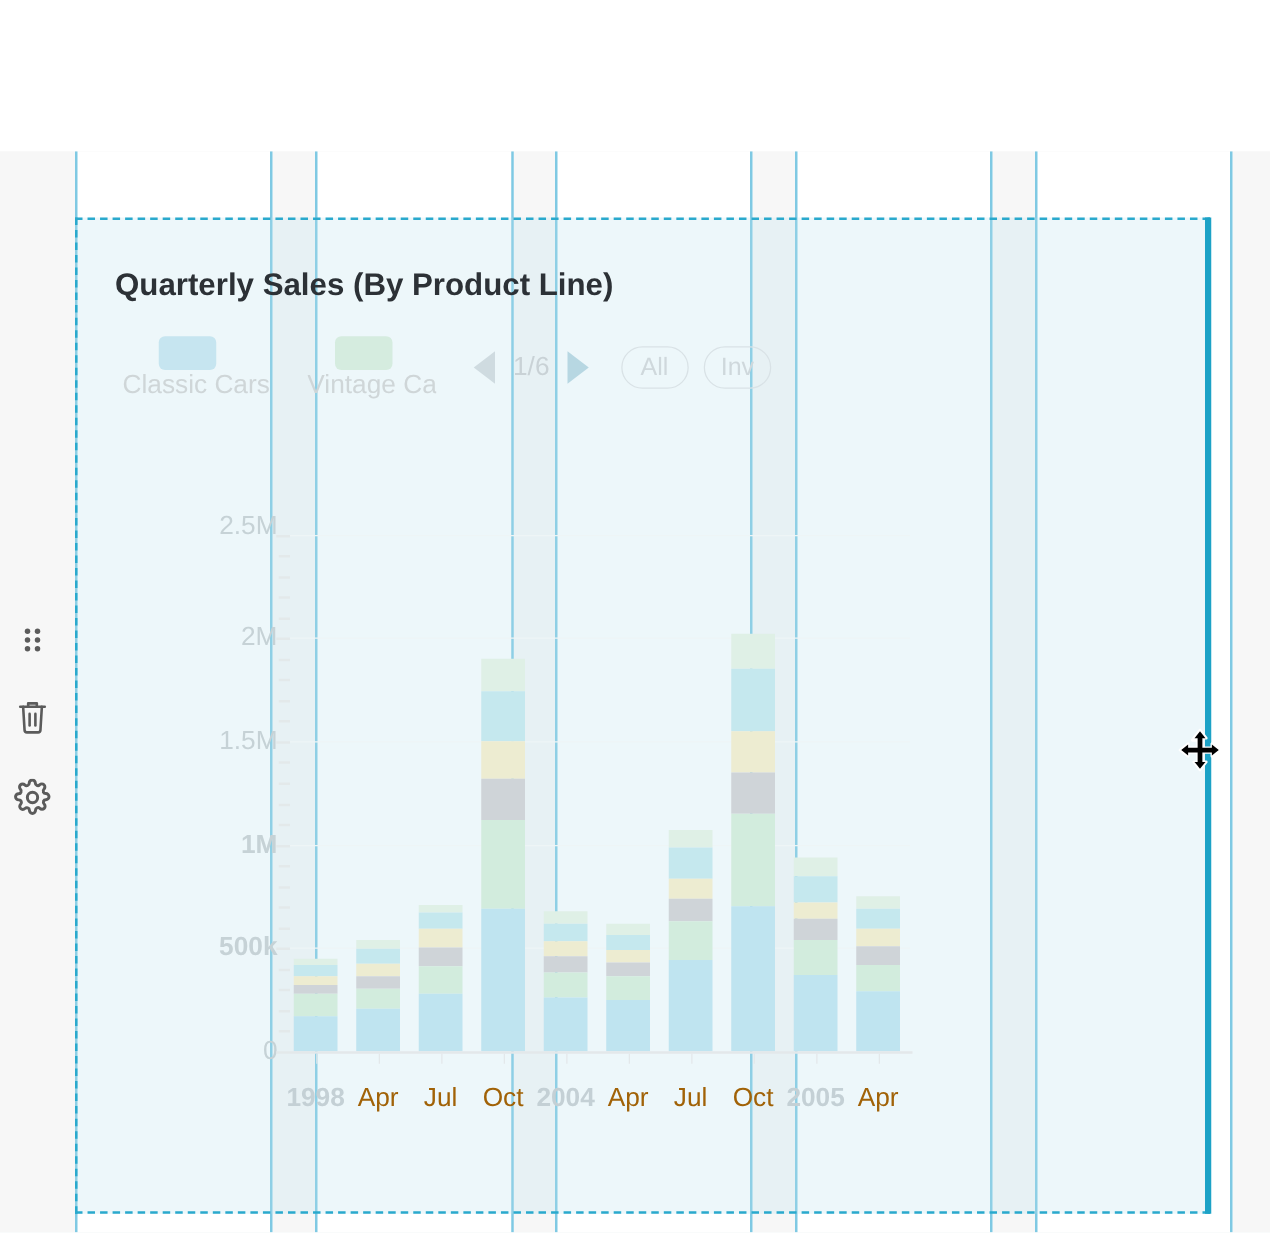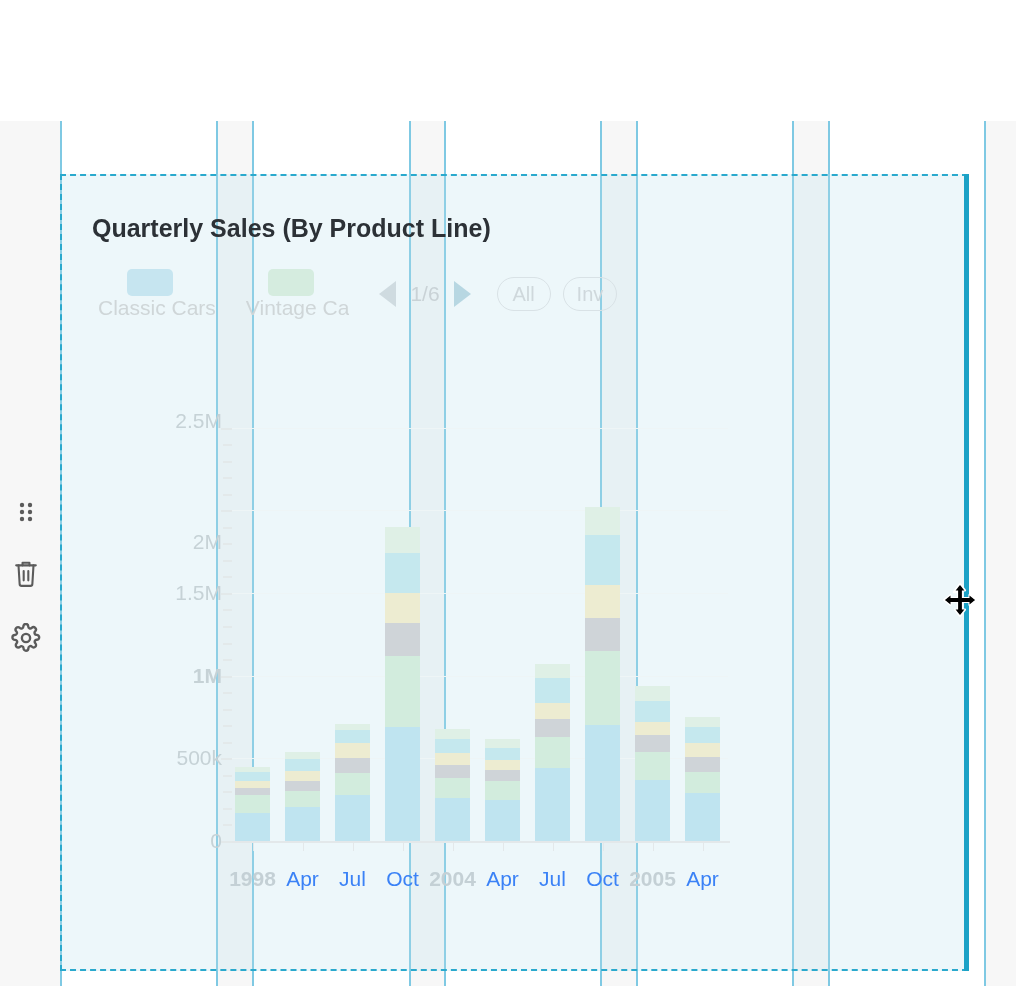--- a/index.html
+++ b/index.html
@@ -109,21 +109,21 @@
   .gridline { position: absolute; left: 170px; width: 496px; height: 1px; background: #eef5f6; }
   .ytick { position: absolute; width: 11px; height: 2px; background: #e3e9ea; }
 
   #bars { position: absolute; left: 170px; bottom: 85px; width: 500px; height: 430px; }
   .bar { position: absolute; bottom: 0; width: 35px; }
   .seg { width: 100%; }
 
   #xaxis-line { position: absolute; left: 170px; bottom: 83px; width: 498px; height: 2px; background: #e3e8ea; }
   .xtick { position: absolute; bottom: 75px; width: 1px; height: 8px; background: #e3e8ea; }
   .xlabel {
-    position: absolute; bottom: 35px; font-size: 21px; color: #3b82f6;
+    position: absolute; bottom: 35px; font-size: 21px; color: #a16207;
     transform: translateX(-50%); white-space: nowrap;
   }
   .xlabel.year { font-weight: bold; color: #c4d0d5; }
 
   
   #cursor { position: absolute; left: 938px; top: 578px; width: 44px; height: 44px; }
 </style>
 </head>
 <body>
 
@@ -199,30 +199,30 @@
         </div>
 
         <div class="pill">All</div>
         <div class="pill">Inv</div>
       </div>
 
       <div id="plot">
         <div id="y-axis">
             <div class="ylabel" style="top: 515px; right: 744px;">0</div>
             <div class="ytick" style="top: 515px; left: 159px;"></div>
-            <div class="ylabel" style="top: 432.308px; right: 744px;">500k</div>
+            <div class="ylabel" style="top: 432.308px; right: 744px; font-weight: bold;">500k</div>
             <div class="gridline" style="top: 432.308px;"></div>
             <div class="ytick" style="top: 432.308px; left: 159px;"></div>
             <div class="ylabel" style="top: 349.615px; right: 744px; font-weight: bold;">1M</div>
             <div class="gridline" style="top: 349.615px;"></div>
             <div class="ytick" style="top: 349.615px; left: 159px;"></div>
             <div class="ylabel" style="top: 266.923px; right: 744px;">1.5M</div>
             <div class="gridline" style="top: 266.923px;"></div>
             <div class="ytick" style="top: 266.923px; left: 159px;"></div>
-            <div class="ylabel" style="top: 184.231px; right: 744px; margin-top: 32px;">2M</div>
+            <div class="ylabel" style="top: 184.231px; right: 744px;">2M</div>
             <div class="gridline" style="top: 184.231px;"></div>
             <div class="ytick" style="top: 184.231px; left: 159px;"></div>
             <div class="ylabel" style="top: 95px; right: 744px;">2.5M</div>
             <div class="gridline" style="top: 101.538px;"></div>
             <div class="ytick" style="top: 101.538px; left: 159px;"></div>
             <div class="ytick" style="top: 498.462px; left: 161px; width: 9px;"></div>
             <div class="ytick" style="top: 481.923px; left: 161px; width: 9px;"></div>
             <div class="ytick" style="top: 465.385px; left: 161px; width: 9px;"></div>
             <div class="ytick" style="top: 448.846px; left: 161px; width: 9px;"></div>
             <div class="ytick" style="top: 415.769px; left: 161px; width: 9px;"></div>

